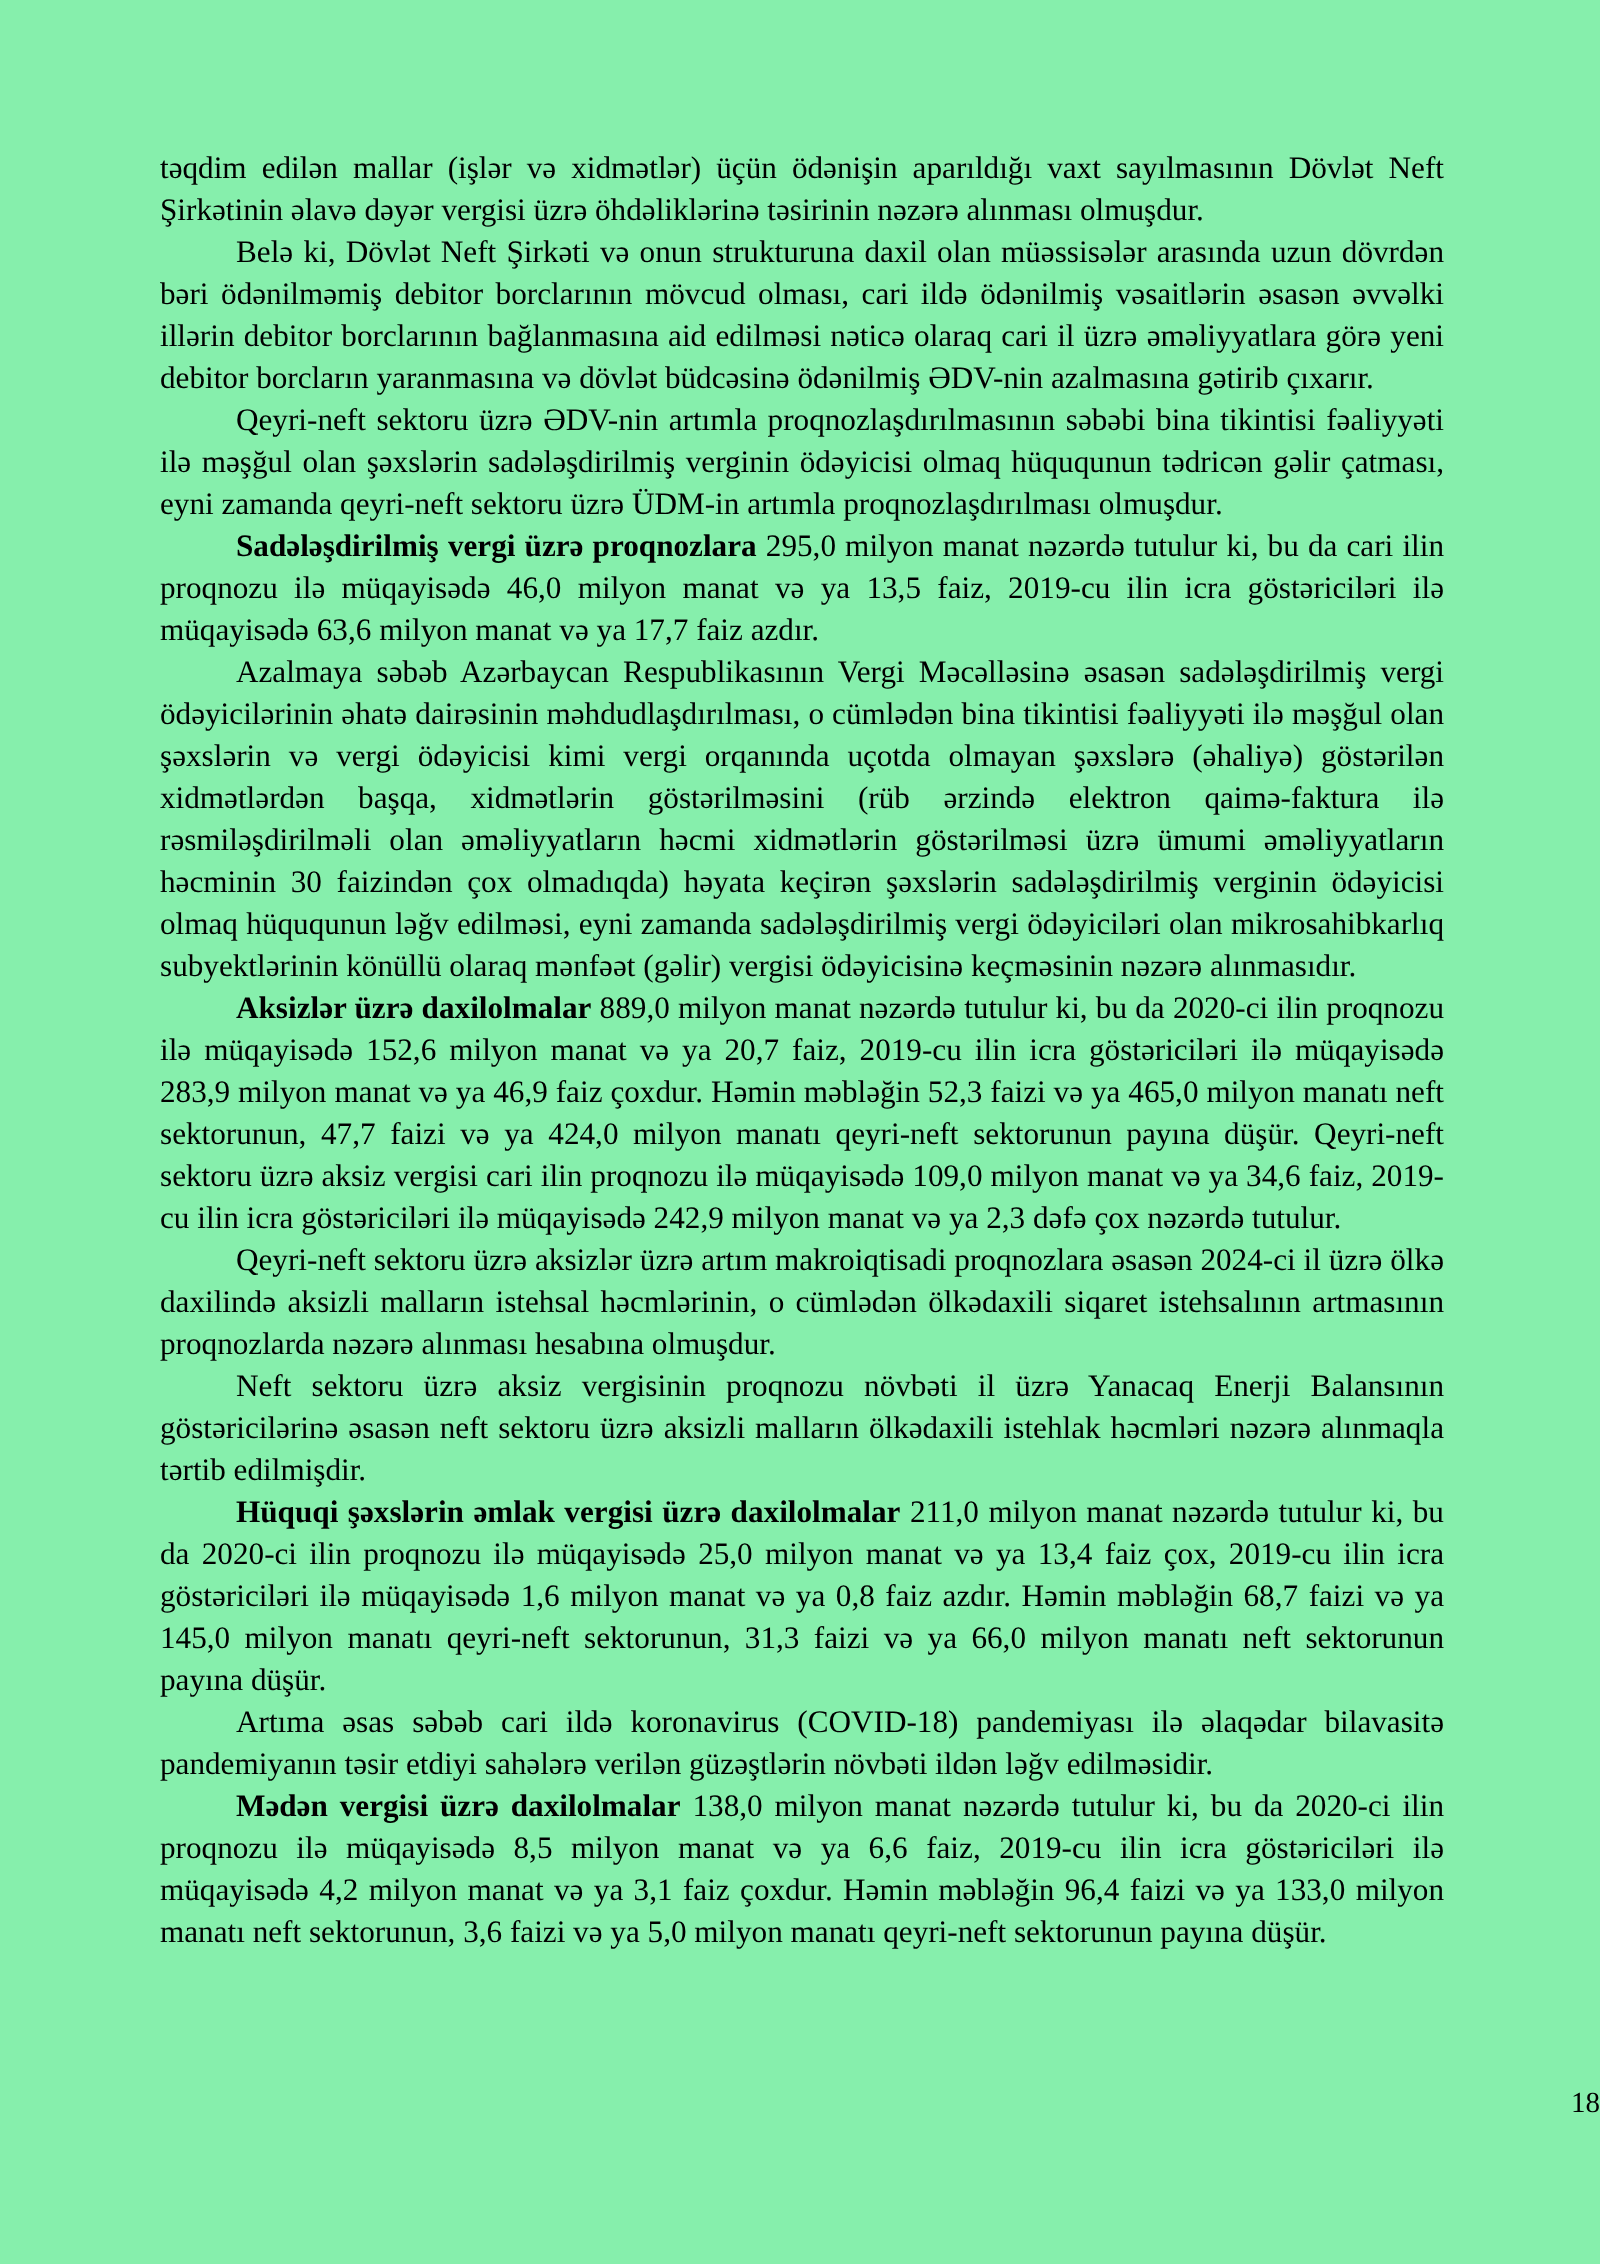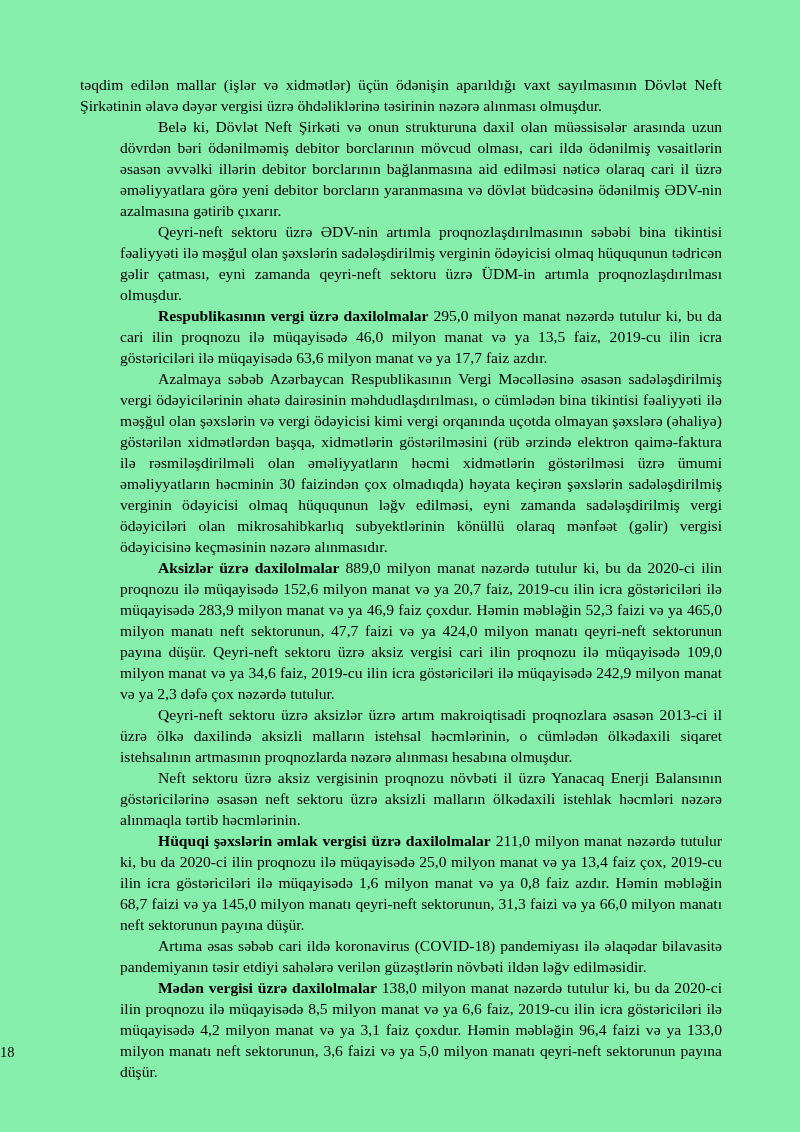--- a/index.html
+++ b/index.html
@@ -24,45 +24,44 @@
     top: 74px;
     width: 642px;
   }
   .content p {
     margin: 0;
     padding: 0;
     text-align: justify;
   }
   .content p.indent {
     text-indent: 38px;
-    margin-left: 40px;
   }
   .content p b {
     font-weight: bold;
   }
   .page-number {
     position: absolute;
     left: 0;
     right: 0;
     top: 1042px;
-    text-align: left;
+    text-align: right;
     font-size: 14.5px;
   }
 </style>
 </head>
 <body>
 
 <div class="page">
   <div class="content" id="content">
       <p>təqdim edilən mallar (işlər və xidmətlər) üçün ödənişin aparıldığı vaxt sayılmasının Dövlət Neft Şirkətinin əlavə dəyər vergisi üzrə öhdəliklərinə təsirinin nəzərə alınması olmuşdur.</p>
       <p class="indent">Belə ki, Dövlət Neft Şirkəti və onun strukturuna daxil olan müəssisələr arasında uzun dövrdən bəri ödənilməmiş debitor borclarının mövcud olması, cari ildə ödənilmiş vəsaitlərin əsasən əvvəlki illərin debitor borclarının bağlanmasına aid edilməsi nəticə olaraq cari il üzrə əməliyyatlara görə yeni debitor borcların yaranmasına və dövlət büdcəsinə ödənilmiş ƏDV-nin azalmasına gətirib çıxarır.</p>
       <p class="indent">Qeyri-neft sektoru üzrə ƏDV-nin artımla proqnozlaşdırılmasının səbəbi bina tikintisi fəaliyyəti ilə məşğul olan şəxslərin sadələşdirilmiş verginin ödəyicisi olmaq hüququnun tədricən gəlir çatması, eyni zamanda qeyri-neft sektoru üzrə ÜDM-in artımla proqnozlaşdırılması olmuşdur.</p>
-      <p class="indent"><b>Respublikasının vergi üzrə daxilolmalar</b> 295,0 milyon manat nəzərdə tutulur ki, bu da cari ilin proqnozu ilə müqayisədə 46,0 milyon manat və ya 13,5 faiz, 2019-cu ilin icra göstəriciləri ilə müqayisədə 63,6 milyon manat və ya 17,7 faiz azdır.</p>
+      <p class="indent"><b>Sadələşdirilmiş vergi üzrə proqnozlara</b> 295,0 milyon manat nəzərdə tutulur ki, bu da cari ilin proqnozu ilə müqayisədə 46,0 milyon manat və ya 13,5 faiz, 2019-cu ilin icra göstəriciləri ilə müqayisədə 63,6 milyon manat və ya 17,7 faiz azdır.</p>
       <p class="indent">Azalmaya səbəb Azərbaycan Respublikasının Vergi Məcəlləsinə əsasən sadələşdirilmiş vergi ödəyicilərinin əhatə dairəsinin məhdudlaşdırılması, o cümlədən bina tikintisi fəaliyyəti ilə məşğul olan şəxslərin və vergi ödəyicisi kimi vergi orqanında uçotda olmayan şəxslərə (əhaliyə) göstərilən xidmətlərdən başqa, xidmətlərin göstərilməsini (rüb ərzində elektron qaimə-faktura ilə rəsmiləşdirilməli olan əməliyyatların həcmi xidmətlərin göstərilməsi üzrə ümumi əməliyyatların həcminin 30 faizindən çox olmadıqda) həyata keçirən şəxslərin sadələşdirilmiş verginin ödəyicisi olmaq hüququnun ləğv edilməsi, eyni zamanda sadələşdirilmiş vergi ödəyiciləri olan mikrosahibkarlıq subyektlərinin könüllü olaraq mənfəət (gəlir) vergisi ödəyicisinə keçməsinin nəzərə alınmasıdır.</p>
       <p class="indent"><b>Aksizlər üzrə daxilolmalar</b> 889,0 milyon manat nəzərdə tutulur ki, bu da 2020-ci ilin proqnozu ilə müqayisədə 152,6 milyon manat və ya 20,7 faiz, 2019-cu ilin icra göstəriciləri ilə müqayisədə 283,9 milyon manat və ya 46,9 faiz çoxdur. Həmin məbləğin 52,3 faizi və ya 465,0 milyon manatı neft sektorunun, 47,7 faizi və ya 424,0 milyon manatı qeyri-neft sektorunun payına düşür. Qeyri-neft sektoru üzrə aksiz vergisi cari ilin proqnozu ilə müqayisədə 109,0 milyon manat və ya 34,6 faiz, 2019-cu ilin icra göstəriciləri ilə müqayisədə 242,9 milyon manat və ya 2,3 dəfə çox nəzərdə tutulur.</p>
-      <p class="indent">Qeyri-neft sektoru üzrə aksizlər üzrə artım makroiqtisadi proqnozlara əsasən 2013-ci il üzrə ölkə daxilində aksizli malların istehsal həcmlərinin, o cümlədən ölkədaxili siqaret istehsalının artmasının proqnozlarda nəzərə alınması hesabına olmuşdur.</p>
-      <p class="indent">Neft sektoru üzrə aksiz vergisinin proqnozu növbəti il üzrə Yanacaq Enerji Balansının göstəricilərinə əsasən neft sektoru üzrə aksizli malların ölkədaxili istehlak həcmləri nəzərə alınmaqla tərtib həcmlərinin.</p>
+      <p class="indent">Qeyri-neft sektoru üzrə aksizlər üzrə artım makroiqtisadi proqnozlara əsasən 2024-ci il üzrə ölkə daxilində aksizli malların istehsal həcmlərinin, o cümlədən ölkədaxili siqaret istehsalının artmasının proqnozlarda nəzərə alınması hesabına olmuşdur.</p>
+      <p class="indent">Neft sektoru üzrə aksiz vergisinin proqnozu növbəti il üzrə Yanacaq Enerji Balansının göstəricilərinə əsasən neft sektoru üzrə aksizli malların ölkədaxili istehlak həcmləri nəzərə alınmaqla tərtib edilmişdir.</p>
       <p class="indent"><b>Hüquqi şəxslərin əmlak vergisi üzrə daxilolmalar</b> 211,0 milyon manat nəzərdə tutulur ki, bu da 2020-ci ilin proqnozu ilə müqayisədə 25,0 milyon manat və ya 13,4 faiz çox, 2019-cu ilin icra göstəriciləri ilə müqayisədə 1,6 milyon manat və ya 0,8 faiz azdır. Həmin məbləğin 68,7 faizi və ya 145,0 milyon manatı qeyri-neft sektorunun, 31,3 faizi və ya 66,0 milyon manatı neft sektorunun payına düşür.</p>
       <p class="indent">Artıma əsas səbəb cari ildə koronavirus (COVID-18) pandemiyası ilə əlaqədar bilavasitə pandemiyanın təsir etdiyi sahələrə verilən güzəştlərin növbəti ildən ləğv edilməsidir.</p>
       <p class="indent"><b>Mədən vergisi üzrə daxilolmalar</b> 138,0 milyon manat nəzərdə tutulur ki, bu da 2020-ci ilin proqnozu ilə müqayisədə 8,5 milyon manat və ya 6,6 faiz, 2019-cu ilin icra göstəriciləri ilə müqayisədə 4,2 milyon manat və ya 3,1 faiz çoxdur. Həmin məbləğin 96,4 faizi və ya 133,0 milyon manatı neft sektorunun, 3,6 faizi və ya 5,0 milyon manatı qeyri-neft sektorunun payına düşür.</p>
     </div>
   <div class="page-number">18</div>
 </div>
 
 </body></html>

